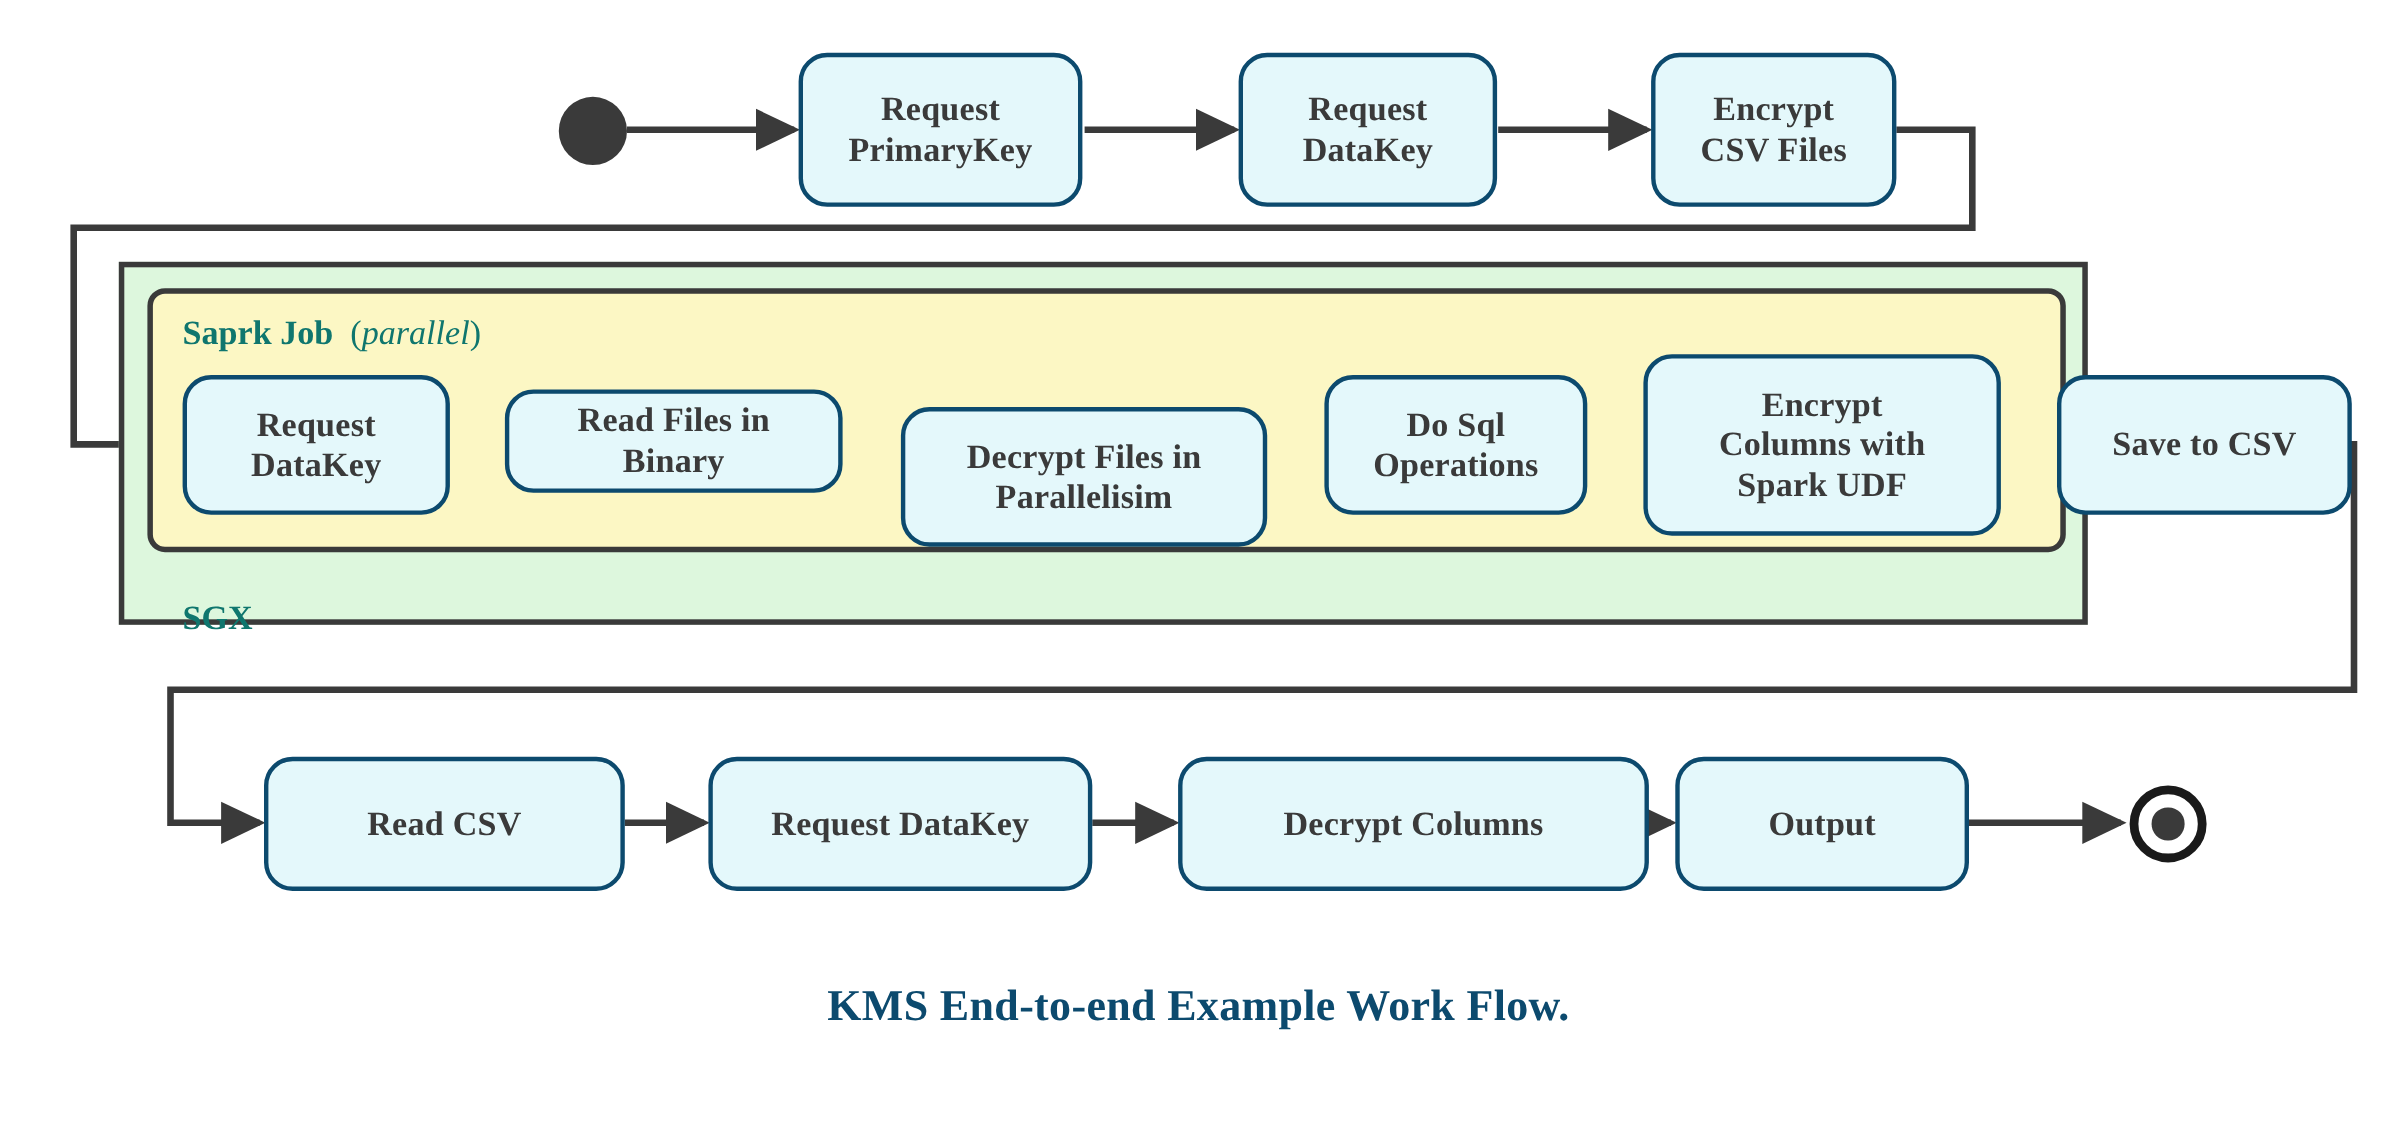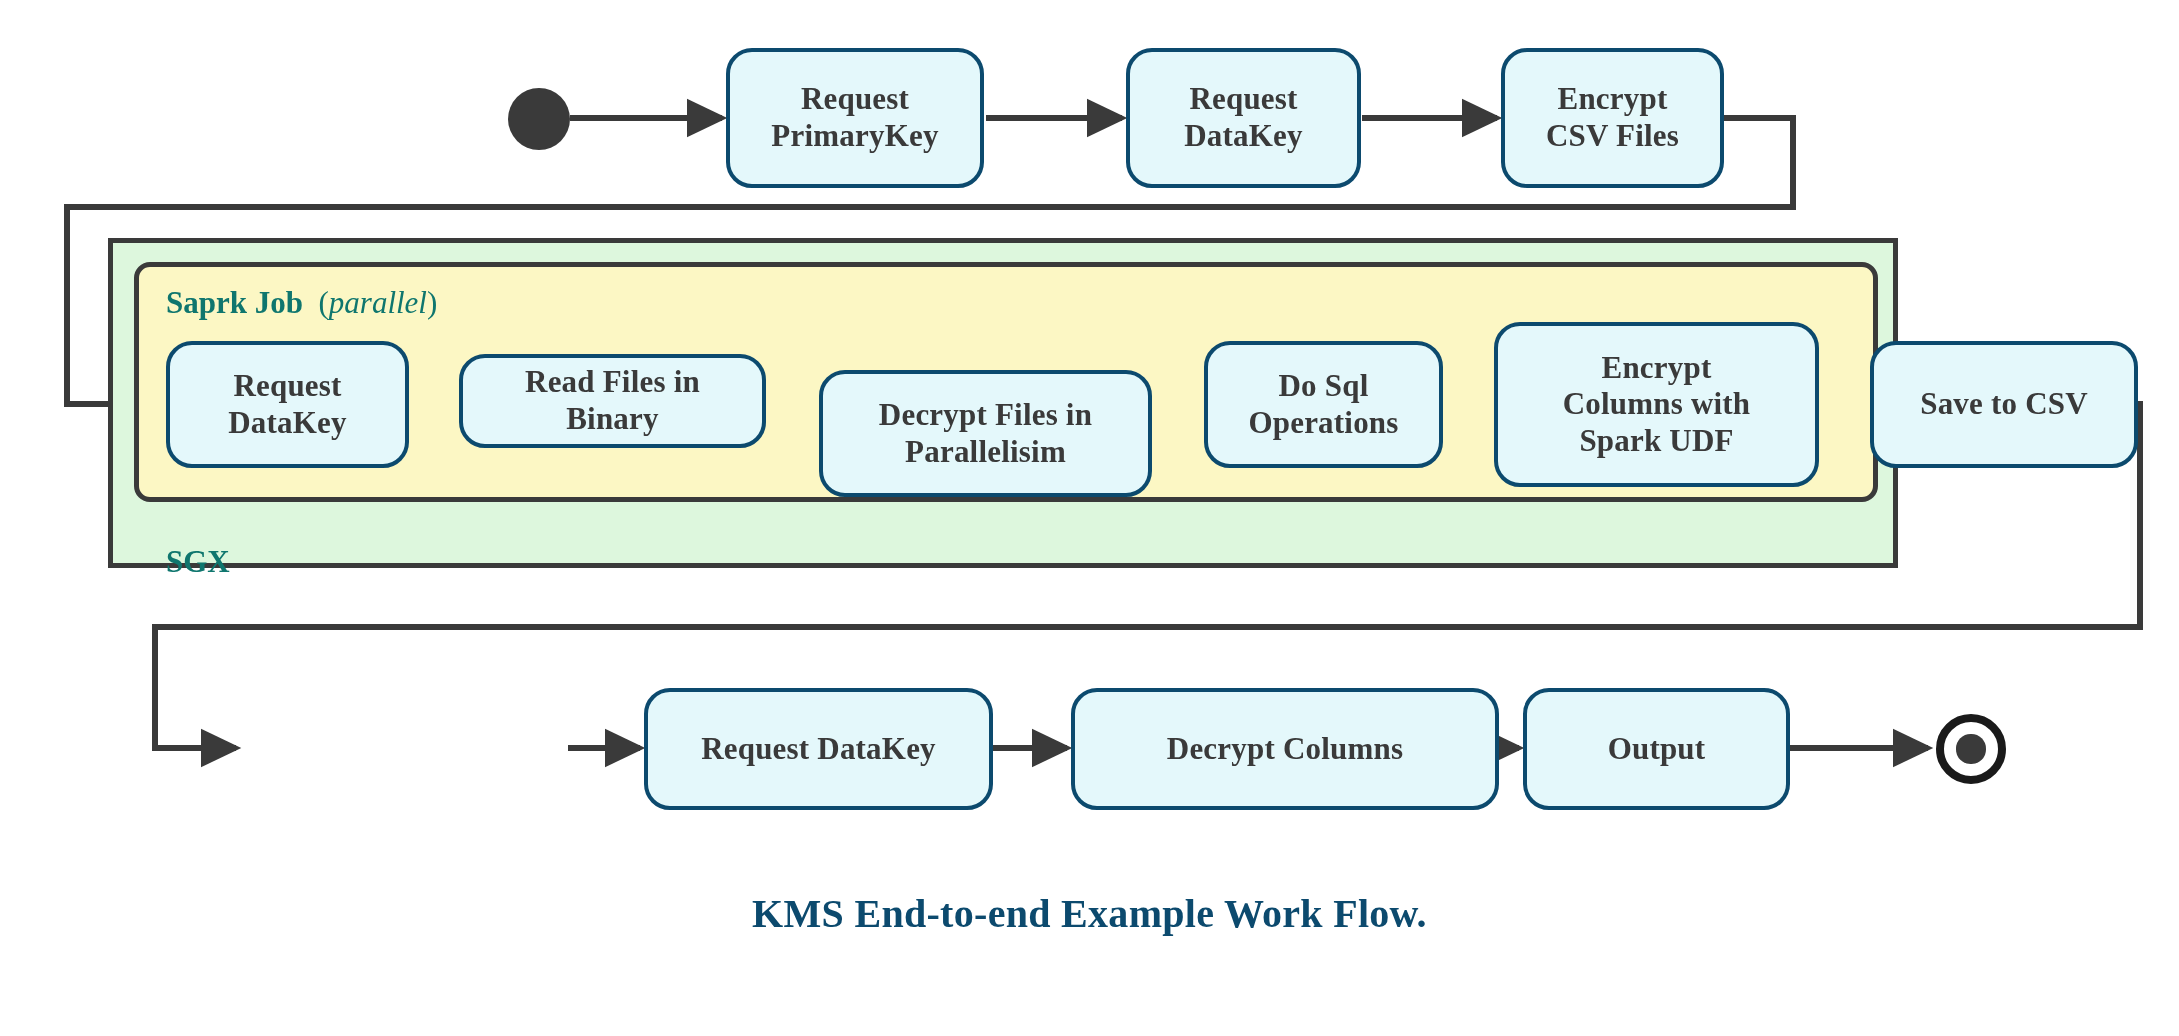--- a/index.html
+++ b/index.html
@@ -201,20 +201,23 @@
   <div class="node" style="left:1494px; top:322px; width:325px; height:165px;">
     <span class="node-label">Encrypt
 Columns with
 Spark UDF</span>
   </div>
 
   <div class="node" style="left:1870px; top:341px; width:268px; height:127px;">
     <span class="node-label">Save to CSV</span>
   </div>
 
+  <div class="node" style="left:240px; top:688px; width:328px; height:122px;">
+    <span class="node-label">Read CSV</span>
+  </div>
 
   <div class="node" style="left:644px; top:688px; width:349px; height:122px;">
     <span class="node-label">Request DataKey</span>
   </div>
 
   <div class="node" style="left:1071px; top:688px; width:428px; height:122px;">
     <span class="node-label">Decrypt Columns</span>
   </div>
 
   <div class="node" style="left:1523px; top:688px; width:267px; height:122px;text-align:right;">

